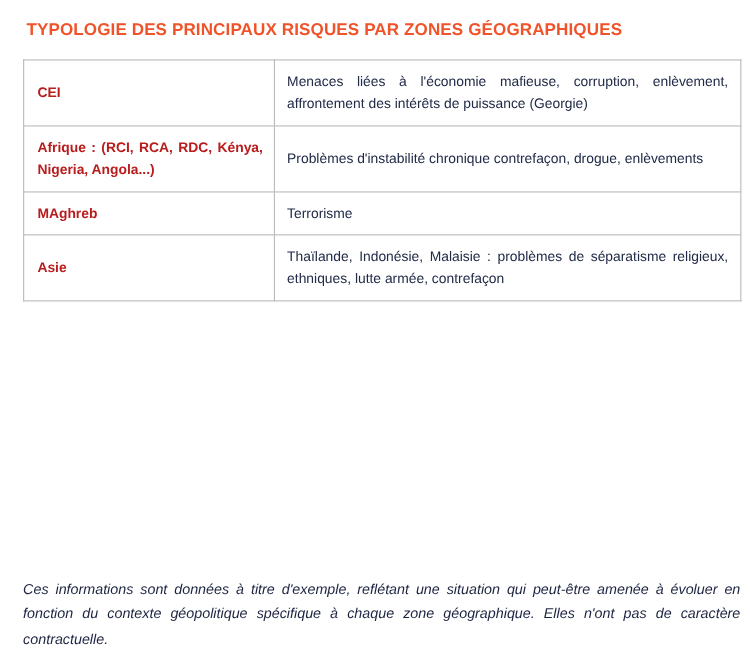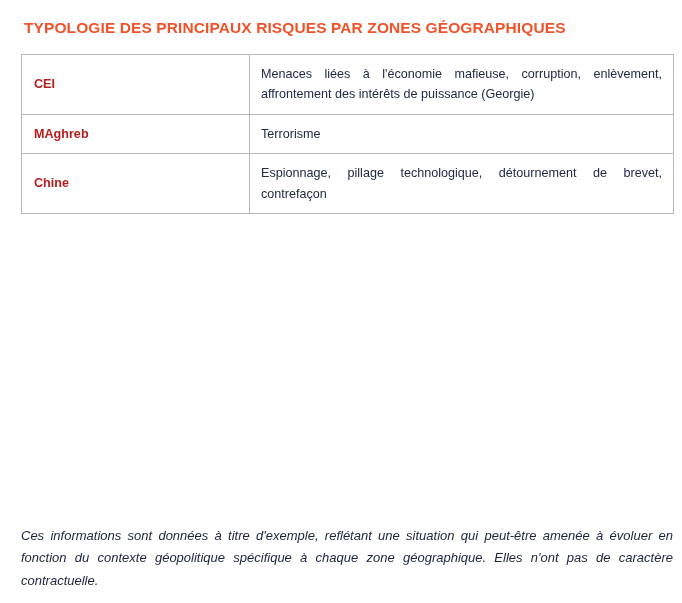--- a/index.html
+++ b/index.html
@@ -91,25 +91,29 @@
     <colgroup>
       <col class="zone-col">
       <col class="desc-col">
     </colgroup>
     <tbody>
       <tr>
         <td class="zone">CEI</td>
         <td class="desc">Menaces liées à l'économie mafieuse, corruption, enlèvement, affrontement des intérêts de puissance (Georgie)</td>
       </tr>
       <tr>
+        <td class="zone">Afrique : (RCI, RCA, RDC, Kénya, Nigeria, Angola...)</td>
+        <td class="desc">Problèmes d'instabilité chronique contrefaçon, drogue, enlèvements</td>
+      </tr>
+      <tr>
         <td class="zone">MAghreb</td>
         <td class="desc">Terrorisme</td>
       </tr>
       <tr>
-        <td class="zone">Chine</td>
-        <td class="desc">Espionnage, pillage technologique, détournement de brevet, contrefaçon</td>
+        <td class="zone">Asie</td>
+        <td class="desc">Thaïlande, Indonésie, Malaisie : problèmes de séparatisme religieux, ethniques, lutte armée, contrefaçon</td>
       </tr>
     </tbody>
   </table>
 
   <div class="footnote">Ces informations sont données à titre d'exemple, reflétant une situation qui peut-être amenée à évoluer en fonction du contexte géopolitique spécifique à chaque zone géographique. Elles n'ont pas de caractère contractuelle.</div>
 
 </div>
 
 </body></html>

